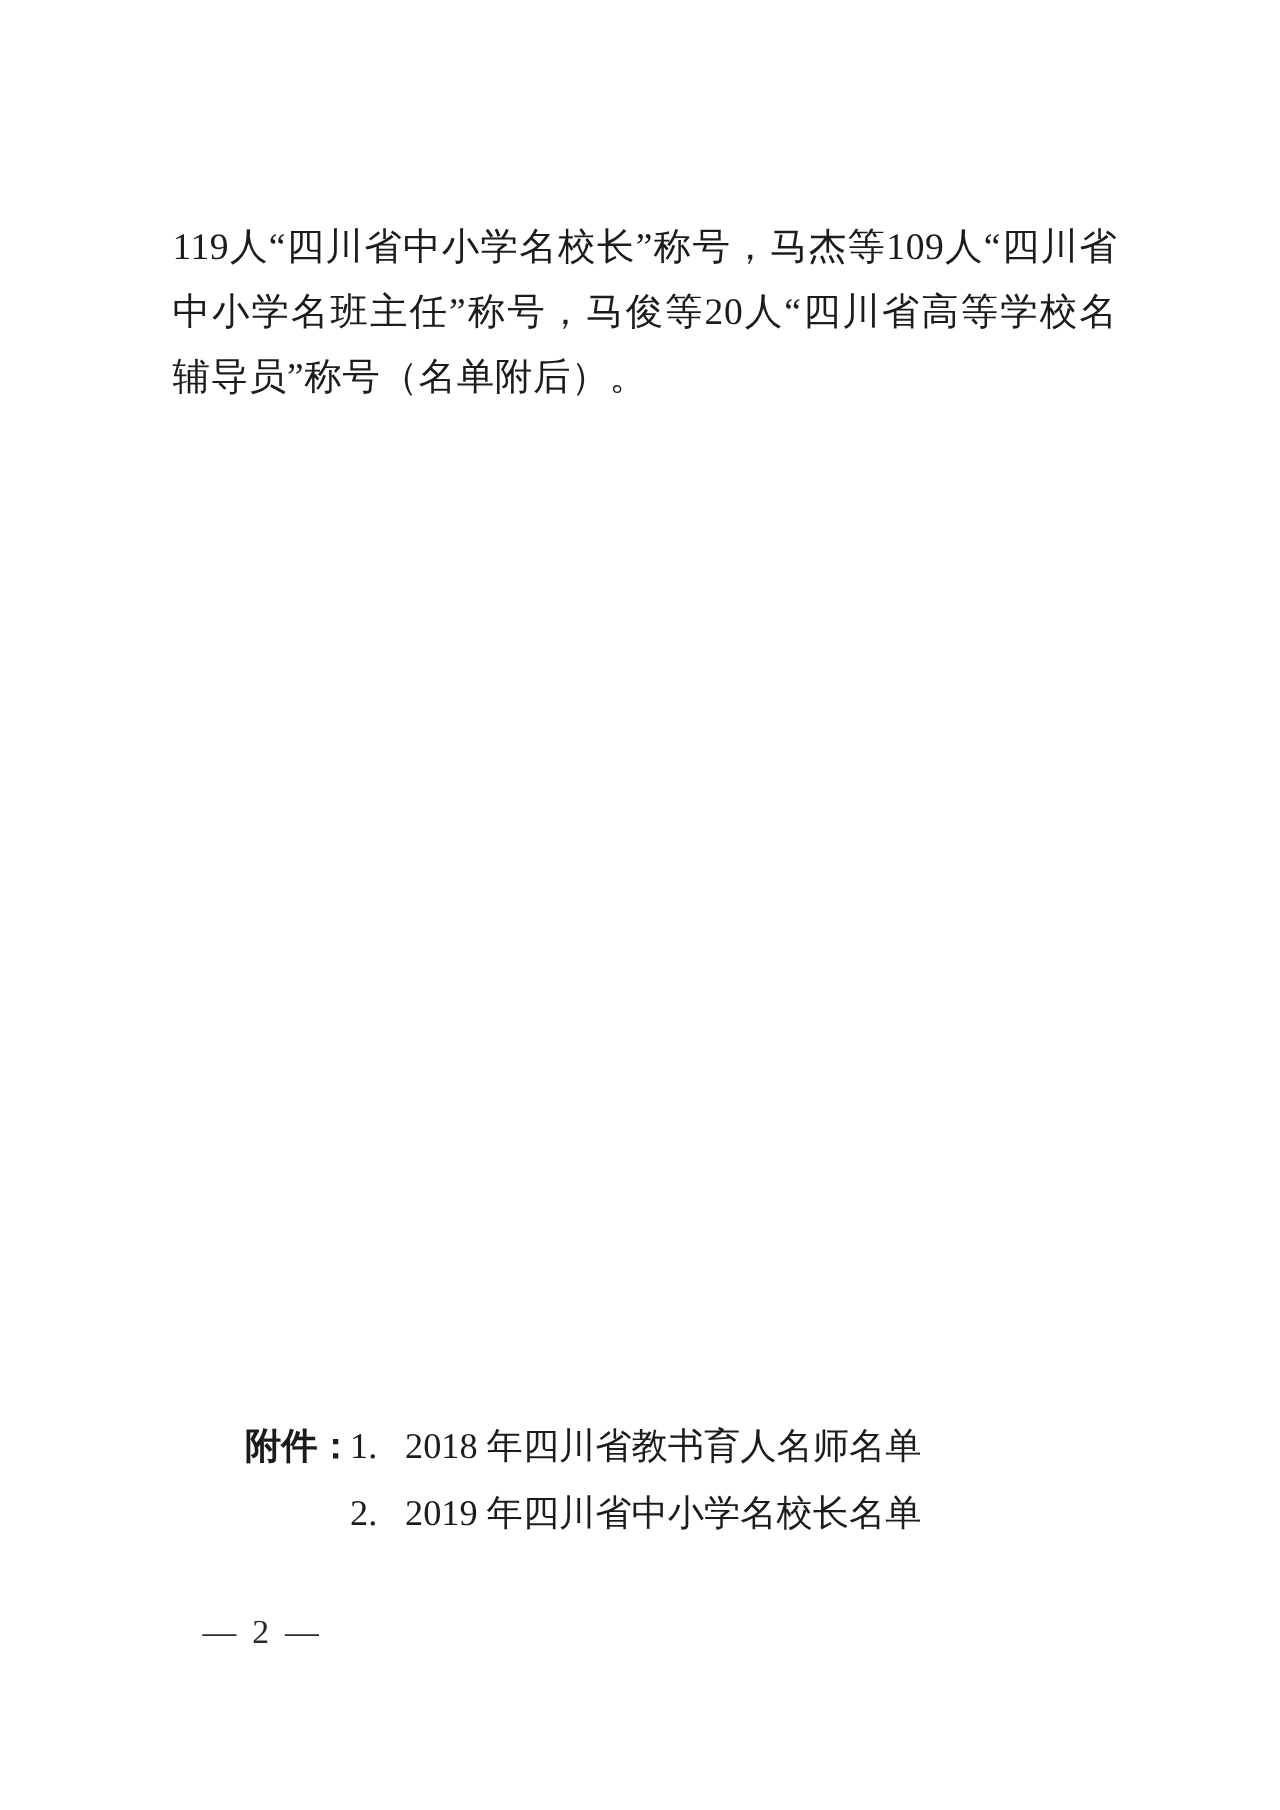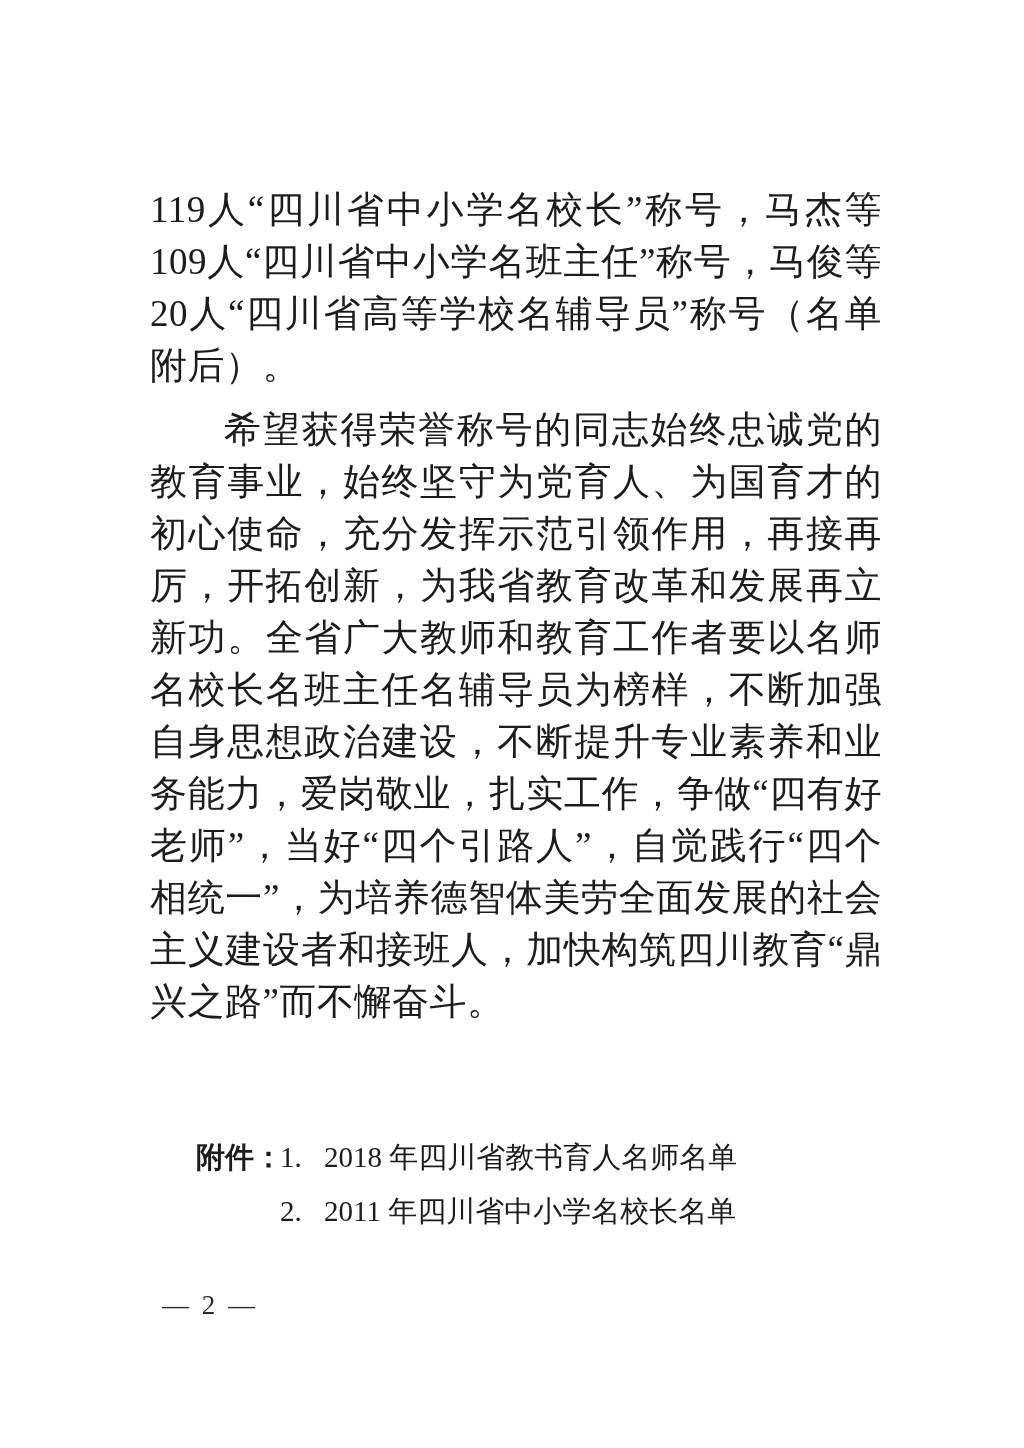--- a/index.html
+++ b/index.html
@@ -17,22 +17,22 @@
     font-family: "Liberation Serif", "DejaVu Serif", serif;
     overflow: hidden;
   }
   .body-text {
     position: absolute;
     left: 138px;
     top: 172px;
     width: 756px;
   }
   .para {
-    margin: 12px;
-    font-size: 37px;
+    margin: 0;
+    font-size: 30px;
     line-height: 52px;
     text-align: justify;
     text-justify: inter-ideograph;
     letter-spacing: 0.5px;
   }
   .para.indent {
     text-indent: 2em;
   }
   .attachments {
     position: absolute;
@@ -72,32 +72,31 @@
     white-space: nowrap;
   }
 </style>
 </head>
 <body>
 
 <div class="page">
 
   <div class="body-text">
     <p class="para">119人“四川省中小学名校长”称号，马杰等109人“四川省中小学名班主任”称号，马俊等20人“四川省高等学校名辅导员”称号（名单附后）。</p>
-    <p class="para indent">希望获得荣誉称号的同志始终忠诚党的教育事业，始终坚守为党育人、为国育才的初心使命，充分发挥示范引领作用，再接再厉，开拓创新，为我省教育改革和发展再立新功。全省广大教师和教育工作者要以名师名校长名班主任名辅导员为榜样，不断加强自身思想政治建设，不断提升专业素养和业务能力，爱岗敬业，扎实工作，争做“四有好老师”，当好“四个引路人”，自觉践行“四个相统一”，为培养德智体美劳全面发展的社会主义建设者和接班人，加快构筑四川教育“鼎兴之路”而不懈奋斗。</p>
   </div>
 
   <div class="attachments">
     <span class="att-label">附件：</span>
     <div class="att-items">
       <div class="att-item">
         <span class="att-num">1.</span>
         <span class="att-title">2018 年四川省教书育人名师名单</span>
       </div>
       <div class="att-item">
         <span class="att-num">2.</span>
-        <span class="att-title">2011 年四川省中小学名校长名单</span>
+        <span class="att-title">2019 年四川省中小学名校长名单</span>
       </div>
     </div>
   </div>
 
   <div class="page-number">— 2 —</div>
 
 </div>
 
 </body></html>

